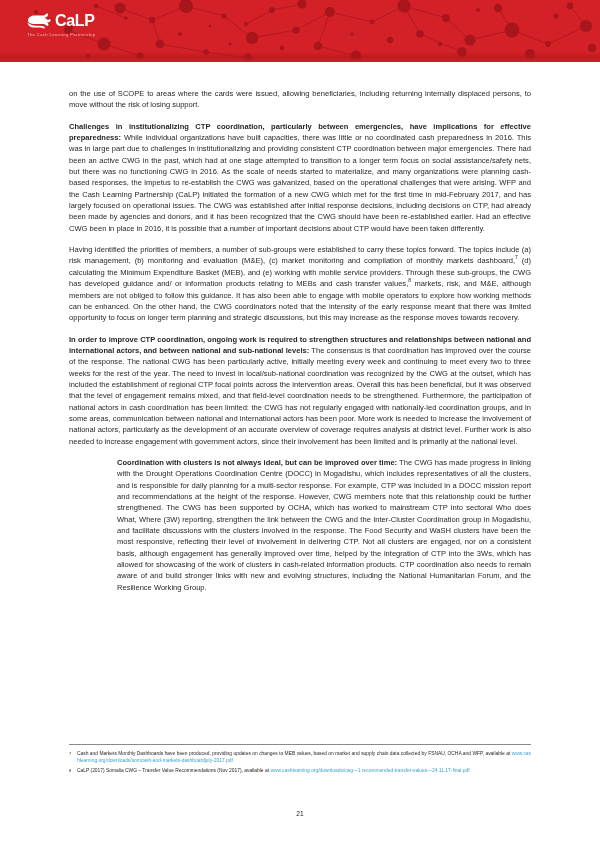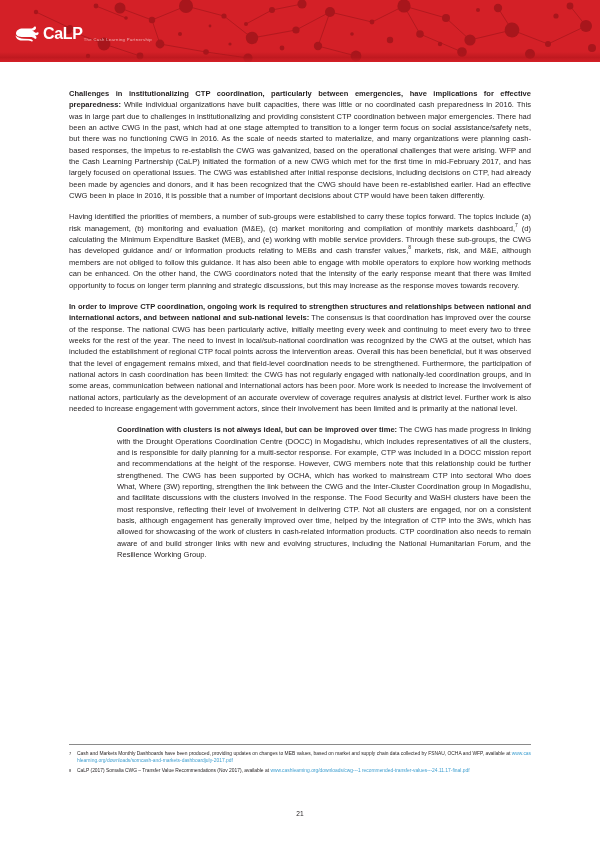--- a/index.html
+++ b/index.html
@@ -49,26 +49,26 @@
     font-size: 7.4px;
     letter-spacing: 0.45px;
     font-weight: bold;
     font-family: "Liberation Sans", sans-serif;
     white-space: nowrap;
   }
 
   
   .logo {
     position: absolute;
-    left: 14px;
+    left: 26px;
     top: 12px;
     height: 30px;
     display: flex;
-    flex-direction: row;
-    align-items: flex-end;
+    flex-direction: column;
+    align-items: flex-start;
     z-index: 5;
   }
   .logo-row {
     display: flex;
     align-items: center;
     gap: 3px;
   }
   .logo-mark {
     width: 26px;
     height: 17px;
@@ -246,20 +246,23 @@
       </svg>
       <span class="logo-word">CaLP</span>
     </div>
     <span class="logo-tag">The Cash Learning Partnership</span>
   </div>
 
 </div>
 
 <div class="content">
 
+  <p class="para">
+    <span>on the use of SCOPE to areas where the cards were issued, allowing beneficiaries, including returning internally displaced persons, to move without the risk of losing support.</span>
+  </p>
 
   <p class="para">
     <span class="lead">Challenges in institutionalizing CTP coordination, particularly between emergencies, have implications for effective preparedness:</span><span> While individual organizations have built capacities, there was little or no coordinated cash preparedness in 2016. This was in large part due to challenges in institutionalizing and providing consistent CTP coordination between major emergencies. There had been an active CWG in the past, which had at one stage attempted to transition to a longer term focus on social assistance/safety nets, but there was no functioning CWG in 2016. As the scale of needs started to materialize, and many organizations were planning cash-based responses, the impetus to re-establish the CWG was galvanized, based on the operational challenges that were arising. WFP and the Cash Learning Partnership (CaLP) initiated the formation of a new CWG which met for the first time in mid-February 2017, and has largely focused on operational issues. The CWG was established after initial response decisions, including decisions on CTP, had already been made by agencies and donors, and it has been recognized that the CWG should have been re-established earlier. Had an effective CWG been in place in 2016, it is possible that a number of important decisions about CTP would have been taken differently.</span>
   </p>
 
   <p class="para">
     <span>Having identified the priorities of members, a number of sub-groups were established to carry these topics forward. The topics include (a) risk management, (b) monitoring and evaluation (M&amp;E), (c) market monitoring and compilation of monthly markets dashboard,</span><sup class="fn">7</sup><span> (d) calculating the Minimum Expenditure Basket (MEB), and (e) working with mobile service providers. Through these sub-groups, the CWG has developed guidance and/ or information products relating to MEBs and cash transfer values,</span><sup class="fn">8</sup><span> markets, risk, and M&amp;E, although members are not obliged to follow this guidance. It has also been able to engage with mobile operators to explore how working methods can be enhanced. On the other hand, the CWG coordinators noted that the intensity of the early response meant that there was limited opportunity to focus on longer term planning and strategic discussions, but this may increase as the response moves towards recovery.</span>
   </p>
 
   <p class="para">

